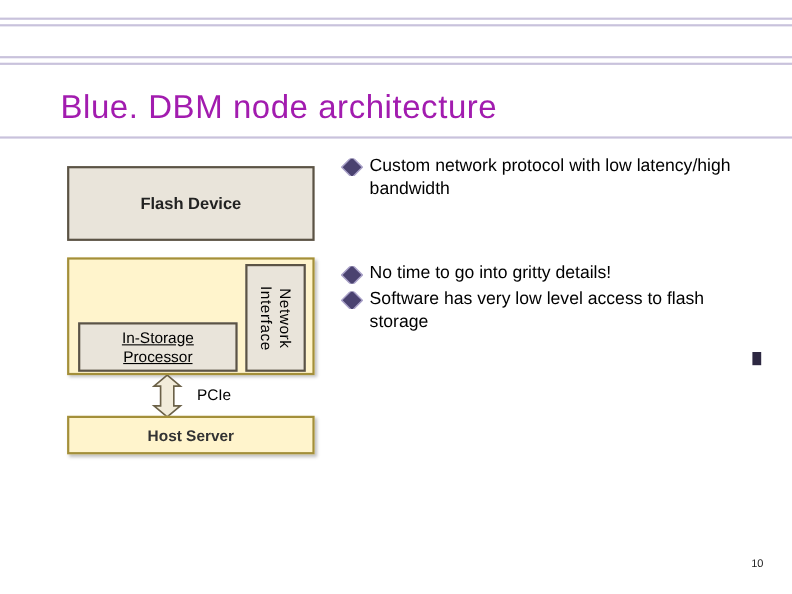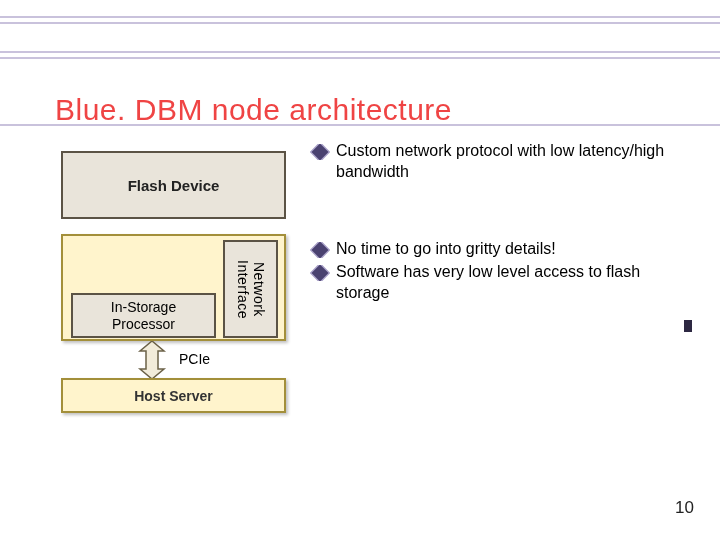--- a/index.html
+++ b/index.html
@@ -11,24 +11,24 @@
     position: relative;
     overflow: hidden;
   }
   .top-rule {
     position: absolute;
     left: 0; right: 0;
     border-top: 2px solid #c9c2dc;
   }
   .title {
     position: absolute;
-    top: 93px;
+    top: 81px;
     left: 55px;
     font-size: 30px;
-    color: #ef4444;
+    color: #a21caf;
     font-weight: normal;
     letter-spacing: 0.5px;
   }
   .title-underline {
     position: absolute;
     top: 124px;
     left: 0; right: 0;
     height: 2px;
     background: #c9c2dc;
   }
@@ -86,20 +86,21 @@
     width: 145px;
     height: 45px;
     background: #e9e4da;
     border: 2px solid #5b5345;
     display: flex;
     align-items: center;
     justify-content: center;
     text-align: center;
     font-size: 14px;
     line-height: 1.2;
+    text-decoration: underline;
   }
   .net-if {
     position: absolute;
     top: 4px;
     left: 160px;
     width: 55px;
     height: 98px;
     background: #e9e4da;
     border: 2px solid #5b5345;
     display: flex;
@@ -179,21 +180,21 @@
     width: 8px;
     height: 12px;
     background: #2d2842;
   }
 
   
   .page-num {
     position: absolute;
     right: 26px;
     bottom: 22px;
-    font-size: 17px;
+    font-size: 10px;
     color: #222;
   }
 </style>
 </head>
 <body>
 
 <div class="top-rule" style="top:16px"></div>
 <div class="top-rule" style="top:22px"></div>
 <div class="top-rule" style="top:51px"></div>
 <div class="top-rule" style="top:57px"></div>

